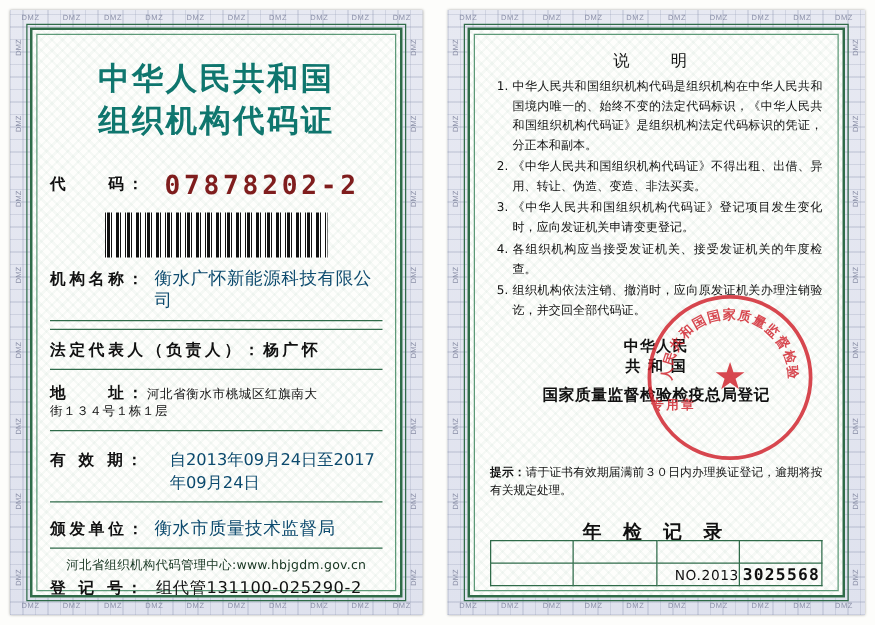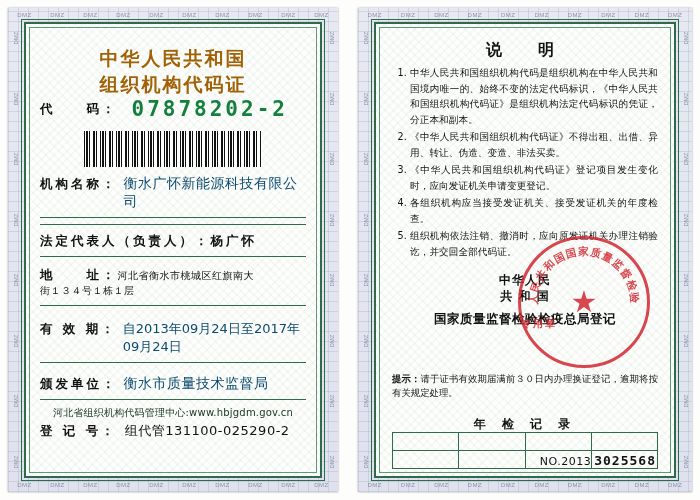--- a/index.html
+++ b/index.html
@@ -103,50 +103,51 @@
     position: absolute;
     inset: 0;
     padding: 10px 14px;
     box-sizing: border-box;
     color: #111;
   }
   .title-zh {
     text-align: center;
     font-family: "DejaVu Sans", "Liberation Sans", sans-serif;
     font-weight: bold;
-    font-size: 19px;
+    font-size: 25px;
     letter-spacing: 2px;
     line-height: 1.35;
-    color: #a16207;
+    color: #0f766e;
     margin-top: 12px;
   }
   .row { display: flex; align-items: baseline; margin-top: 8px; }
   .lbl {
     font-size: 12.5px;
     font-weight: bold;
     letter-spacing: 3px;
     white-space: nowrap;
     color: #111;
   }
   .val {
     font-size: 13px;
     color: #0c4a6e;
     margin-left: 6px;
   }
   .code-row {
     display: flex;
     align-items: center;
+    margin-top: 22px;
   }
   .code-num {
     font-family: "DejaVu Sans Mono", "Liberation Mono", monospace;
     font-size: 21px;
     font-weight: bold;
     letter-spacing: 3px;
     margin-left: 14px;
-    color: #15803d;
+    color: #7f1d1d;
   }
   .barcode {
     margin: 10px auto 0 auto;
     width: 178px;
     height: 36px;
     background: repeating-linear-gradient(90deg,
       #111 0 1px, #fff 1px 2px, #111 2px 4px, #fff 4px 5px,
       #111 5px 6px, #fff 6px 9px, #111 9px 11px, #fff 11px 12px,
       #111 12px 13px, #fff 13px 16px);
   }
@@ -162,21 +163,21 @@
   .addr-line {
     font-size: 10px;
     line-height: 1.45;
     letter-spacing: .5px;
   }
   .addr-label {
     font-size: 12.5px;
     font-weight: bold;
     letter-spacing: 3px;
   }
-  .valid-row { margin-top: 14px; }
+  .valid-row { margin-top: 14px; gap: 13px; }
   .issuer-row { margin-top: 12px; }
   .footer-l {
     margin-top: 6px;
     text-align: center;
     font-size: 10px;
     color: #15331f;
     letter-spacing: .2px;
   }
   .reg-row {
     margin-top: 2px;
@@ -192,22 +193,22 @@
   
   .content-r {
     position: absolute;
     inset: 0;
     padding: 10px 16px;
     box-sizing: border-box;
     color: #111;
   }
   .notice-title {
     text-align: center;
-    font-size: 16px;
-    font-weight: bold;
+    font-size: 13px;
+    font-weight: normal;
     letter-spacing: 10px;
     margin: 6px 0 4px 0;
   }
   .notice-list {
     margin: 0;
     padding-left: 18px;
     font-size: 9.6px;
     line-height: 1.62;
     letter-spacing: .1px;
     text-align: justify;
@@ -287,21 +288,21 @@
     line-height: 1.5;
     text-align: justify;
   }
   .tips b { font-weight: bold; }
 
   .year-title {
     position: absolute;
     left: 0; right: 0;
     top: 392px;
     text-align: center;
-    font-size: 12px;
+    font-size: 15px;
     font-weight: bold;
     letter-spacing: 6px;
   }
   .year-table {
     position: absolute;
     left: 16px; right: 16px;
     top: 408px;
     border-collapse: collapse;
     width: calc(100% - 32px);
     font-size: 8.6px;

